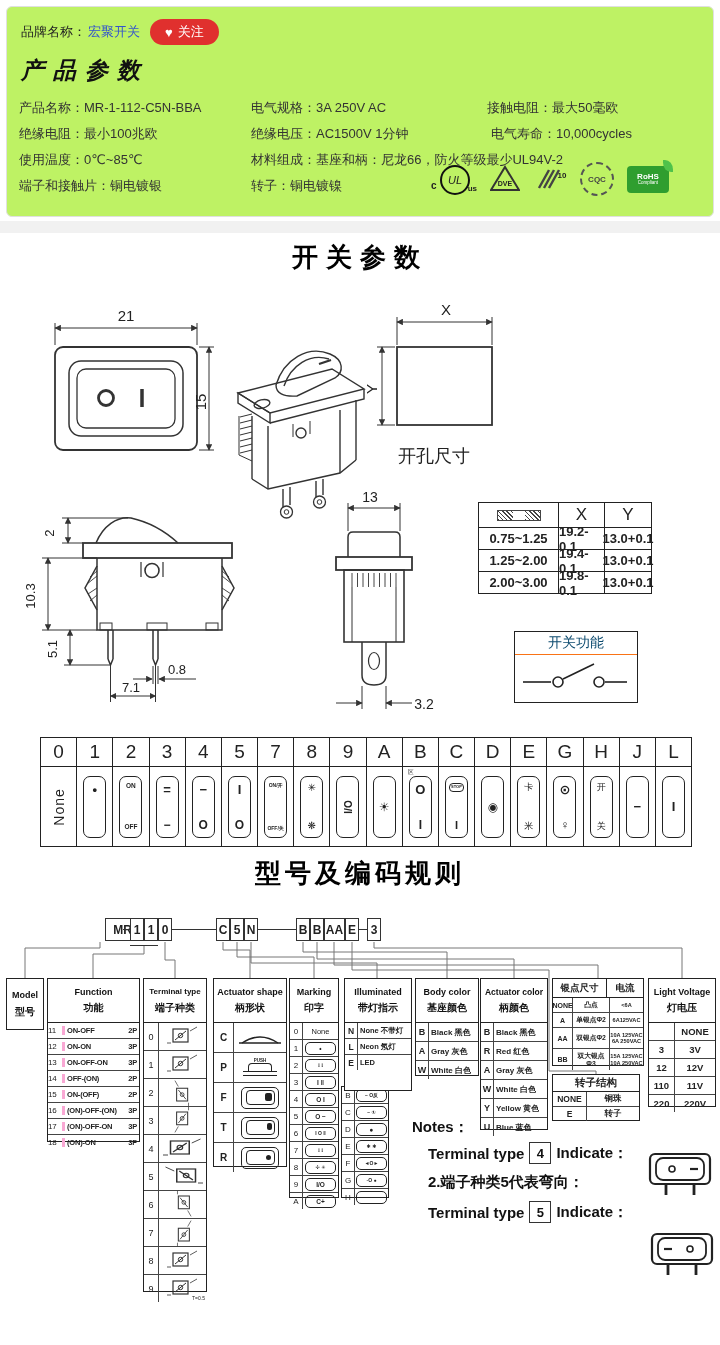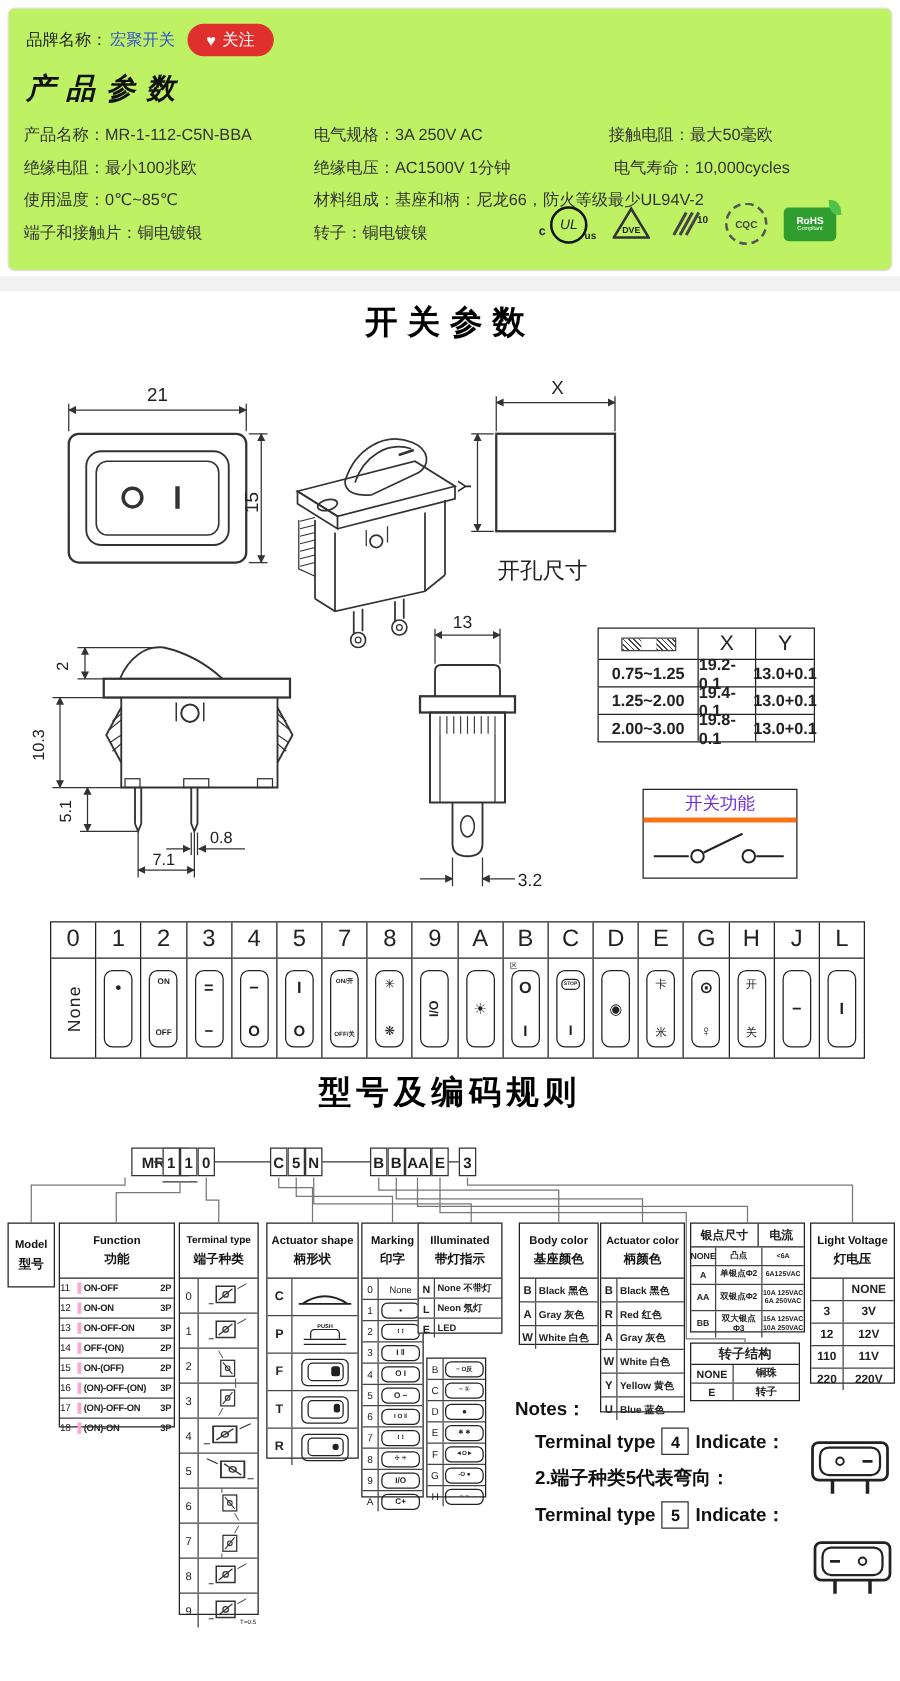--- a/index.html
+++ b/index.html
@@ -31,21 +31,21 @@
   .pt-head>div{height:24px;border-right:1px solid #222;border-bottom:1px solid #222;display:flex;align-items:center;justify-content:center;font-size:17px;}
   .pt-head>div:last-child{border-right:none;}
   .pt-row>span{height:21px;border-right:1px solid #222;border-bottom:1px solid #222;display:flex;align-items:center;justify-content:center;font-size:13px;font-weight:bold;}
   .pt-row>span:last-child{border-right:none;}
   .pt-row:last-child>span{border-bottom:none;}
   .hatch{display:flex;align-items:center;gap:0;}
   .hatch .hs{width:15px;height:9px;background:repeating-linear-gradient(45deg,#444 0 1px,transparent 1px 3px);border:1px solid #444;}
   .hatch .hm{width:12px;height:9px;border:1px solid #444;border-left:none;border-right:none;background:#fff;margin:0 -1px;position:relative;z-index:1;}
   
   .fnbox{position:absolute;left:514px;top:631px;width:122px;height:70px;border:1.5px solid #222;background:#fff;}
-  .fnbox-t{height:22px;border-bottom:4px solid #f97316;display:flex;align-items:center;justify-content:center;font-size:14px;color:#6d28d9;}
+  .fnbox-t{height:22px;border-bottom:1px solid #f97316;display:flex;align-items:center;justify-content:center;font-size:14px;color:#0c4a6e;}
   
   .strip{position:absolute;left:40px;top:737px;width:650px;height:108px;display:flex;border:1.5px solid #222;background:#fff;}
   .strip-col{flex:1;display:flex;flex-direction:column;border-right:1px solid #222;min-width:0;}
   .strip-col:last-child{border-right:none;}
   .strip-head{height:28px;border-bottom:1px solid #222;display:flex;align-items:center;justify-content:center;font-size:19px;color:#222;}
   .strip-cell{flex:1;position:relative;display:flex;align-items:center;justify-content:center;}
   .rocker{width:23px;height:62px;border:1.5px solid #222;border-radius:7px;display:flex;flex-direction:column;align-items:center;justify-content:space-between;padding:6px 0;box-sizing:border-box;position:relative;}
   .c-center .rocker{justify-content:center;}
   .none-text{transform:rotate(-90deg);font-size:14px;letter-spacing:1px;color:#222;}
   .sym-top,.sym-bot{font-size:11px;font-weight:bold;line-height:1;}
@@ -1023,21 +1023,21 @@
 
       <div class="mk-row m-tiny">
         <span class="mk-code">H</span>
         <span class="mk-icw">
           <span class="mk-ic">~ ~</span>
         </span>
       </div>
     </div>
 </div>
 
-<div class="colbox" style="left:334px;top:978px;width:68px;height:89px;">
+<div class="colbox" style="left:344px;top:978px;width:68px;height:113px;">
   <div class="colhead" style="height:43px;">
     <span class="en">Illuminated</span>
     <span class="cn">带灯指示</span>
   </div>
   <div>
 
       <div class="il-row">
         <span class="il-code">N</span>
         <span class="il-label">None 不带灯</span>
       </div>

